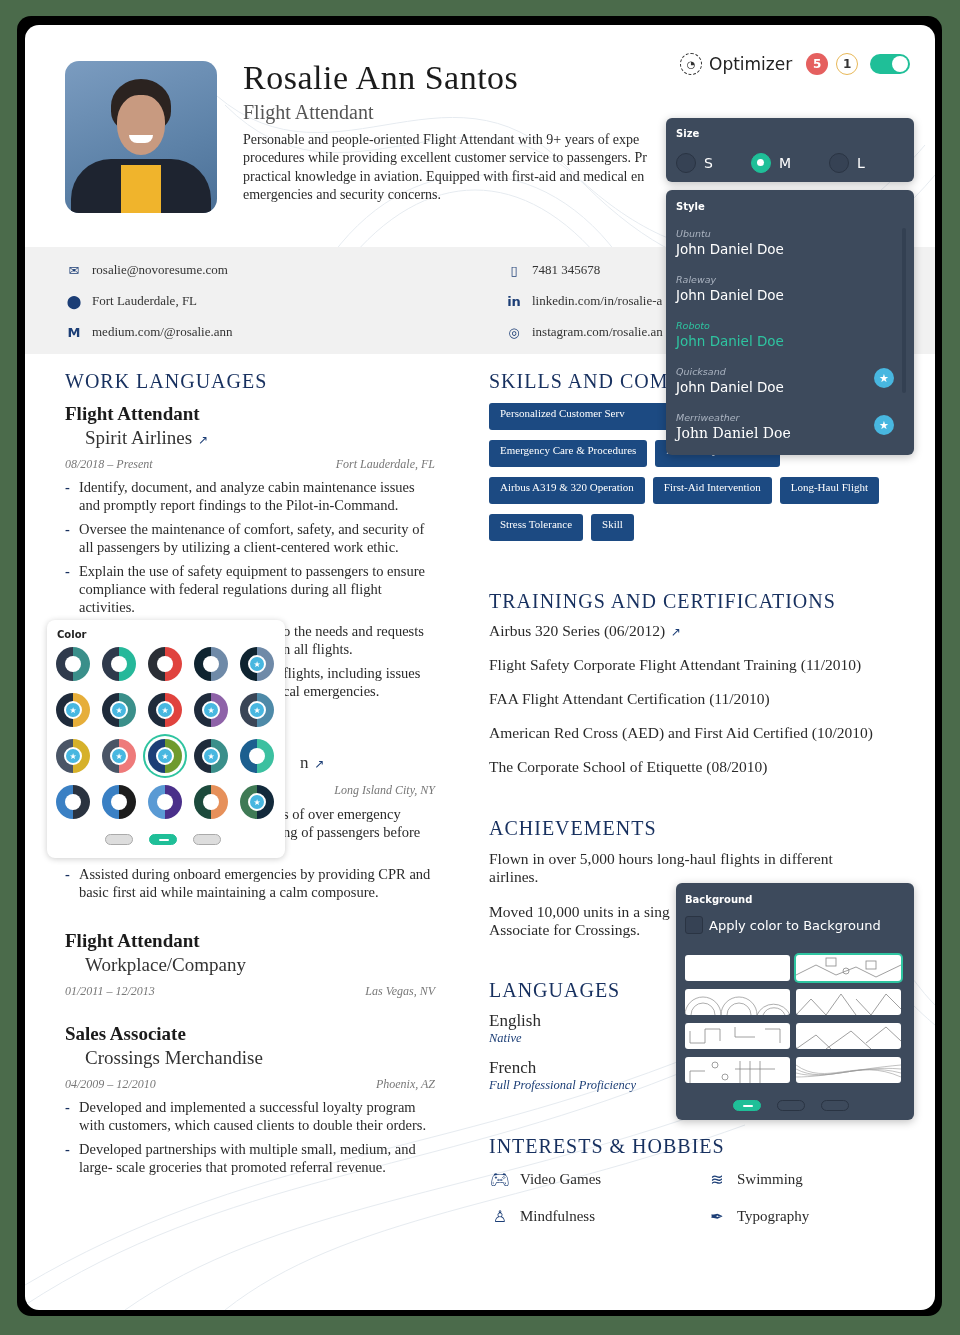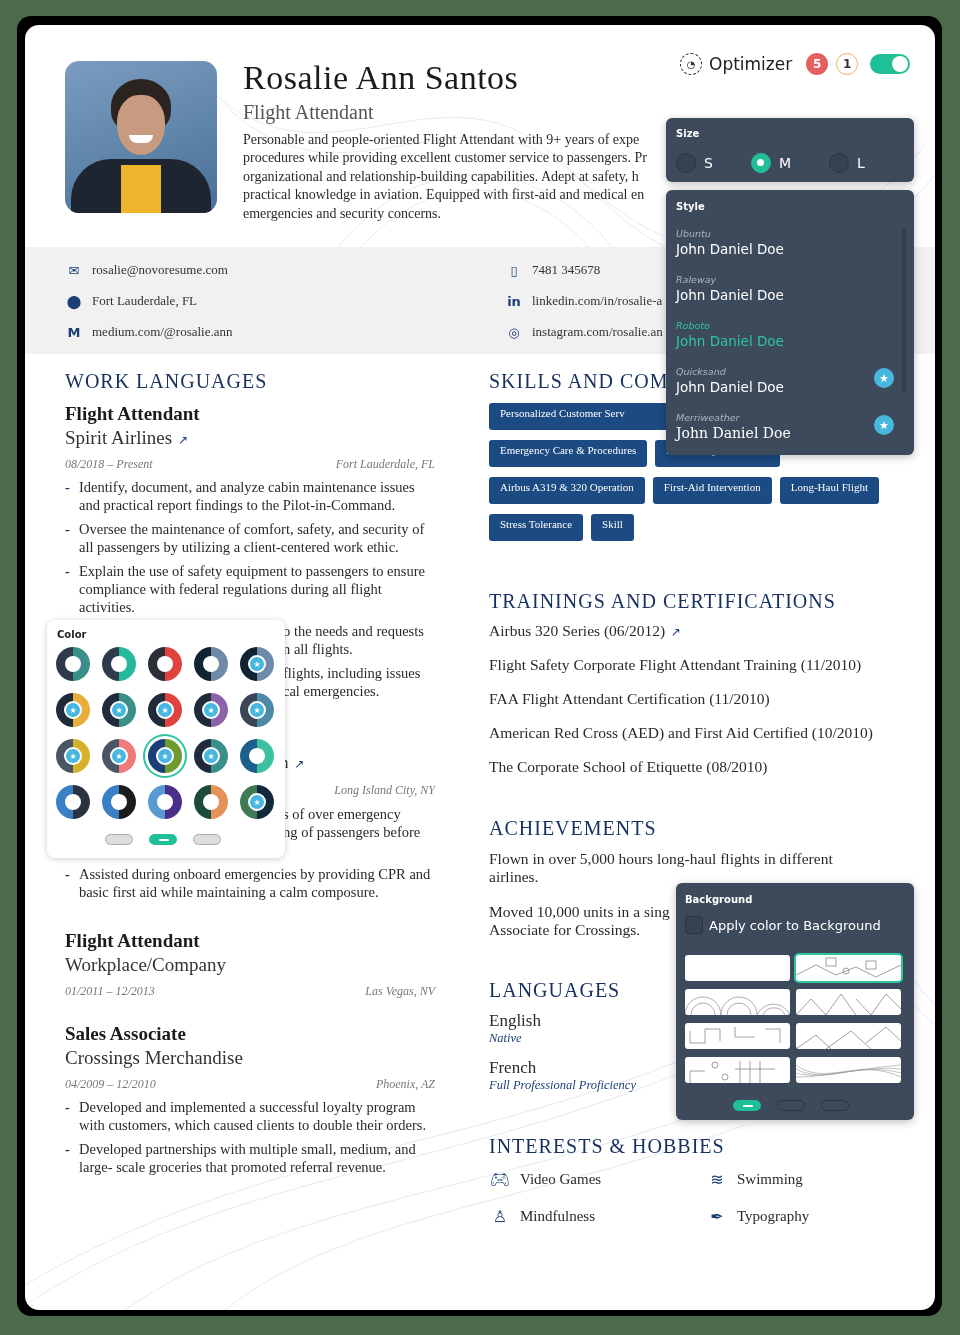--- a/index.html
+++ b/index.html
@@ -32,21 +32,21 @@
   .toggle::after { content:""; position:absolute; right:2px; top:2px; width:16px; height:16px; border-radius:50%; background:#fff; }
 
   
   .contact { position: absolute; left: 0; top: 222px; width: 910px; height: 107px; background: #f1f1f1; }
   .c-item { position: absolute; display: flex; align-items: center; font-size: 13px; color: #333; }
   .c-icon { width: 18px; color: #1c3e76; font-family: "DejaVu Sans", sans-serif; font-weight: bold; font-size: 13px; margin-right: 9px; text-align:center; }
 
   
   .sec-h { position: absolute; font-size: 20px; color: #17305f; letter-spacing: 1px; }
   .job-t { position: absolute; font-size: 19px; font-weight: bold; color: #1b1b1b; }
-  .job-c { position: absolute; font-size: 19px; color: #333; }
+  .job-c { position: absolute; font-size: 19px; color: #333; margin-left: 20px; }
   .meta { position: absolute; font-size: 12px; font-style: italic; color: #777; }
   .meta-r { text-align: right; }
   .bullets { position: absolute; font-size: 14.5px; line-height: 18px; color: #2a2a2a; }
   .bullets li { list-style: none; position: relative; padding-left: 14px; margin-bottom: 6px; }
   .bullets li::before { content: "-"; position: absolute; left: 0; color: #17305f; font-weight: bold; }
   .ext { color: #1c3e76; font-family: "DejaVu Sans", sans-serif; font-size: 12px; margin-left: 6px; }
 
   .tags { position: absolute; left: 464px; top: 378px; width: 420px; display: flex; flex-wrap: wrap; gap: 10px 8px; }
   .tag { background: #1c4a82; color: #fff; font-size: 11px; padding: 4px 11px; border-radius: 3px; height: 27px; white-space: nowrap; }
 
@@ -122,21 +122,20 @@
       <div class="face"></div>
       <div class="smile"></div>
     <div class="jacket"></div>
       <div class="shirt"></div>
   </div>
   <div class="name">Rosalie Ann Santos</div>
   <div class="title">Flight Attendant</div>
   <div class="summary">
     <div>Personable and people-oriented Flight Attendant with 9+ years of expe</div>
     <div>procedures while providing excellent customer service to passengers. Pr</div>
-    <div>organizational and relationship-building capabilities. Adept at safety, h</div>
     <div>practical knowledge in aviation. Equipped with first-aid and medical en</div>
     <div>emergencies and security concerns.</div>
   </div>
 
   <div class="optimizer">
     <div class="opt-icon">◔</div>
     <span class="opt-label">Optimizer</span>
     <span class="badge red">5</span>
     <span class="badge yellow">1</span>
     <div class="toggle"></div>
@@ -171,21 +170,21 @@
 
   <div class="sec-h" style="left:40px; top:345px;">WORK LANGUAGES</div>
 
   <div class="job-t" style="left:40px; top:378px;">Flight Attendant</div>
   <div class="job-c" style="left:40px; top:402px;">
     <span>Spirit Airlines</span><span class="ext">↗</span>
   </div>
   <div class="meta" style="left:40px; top:432px;">08/2018 – Present</div>
   <div class="meta meta-r" style="left:210px; top:432px; width:200px;">Fort Lauderdale, FL</div>
   <ul class="bullets" style="left:40px; top:453px; width:372px;">
-    <li>Identify, document, and analyze cabin maintenance issues and practical report findings to the Pilot-in-Command.</li>
+    <li>Identify, document, and analyze cabin maintenance issues and promptly report findings to the Pilot-in-Command.</li>
     <li>Oversee the maintenance of comfort, safety, and security of all passengers by utilizing a client-centered work ethic.</li>
     <li>Explain the use of safety equipment to passengers to ensure compliance with federal regulations during all flight activities.</li>
   </ul>
   <div class="bullets" style="left:258px; top:597px; line-height:18px;">
     <div>o the needs and requests</div>
     <div>n all flights.</div>
     <div style="margin-top:6px">flights, including issues</div>
     <div>cal emergencies.</div>
   </div>
 

